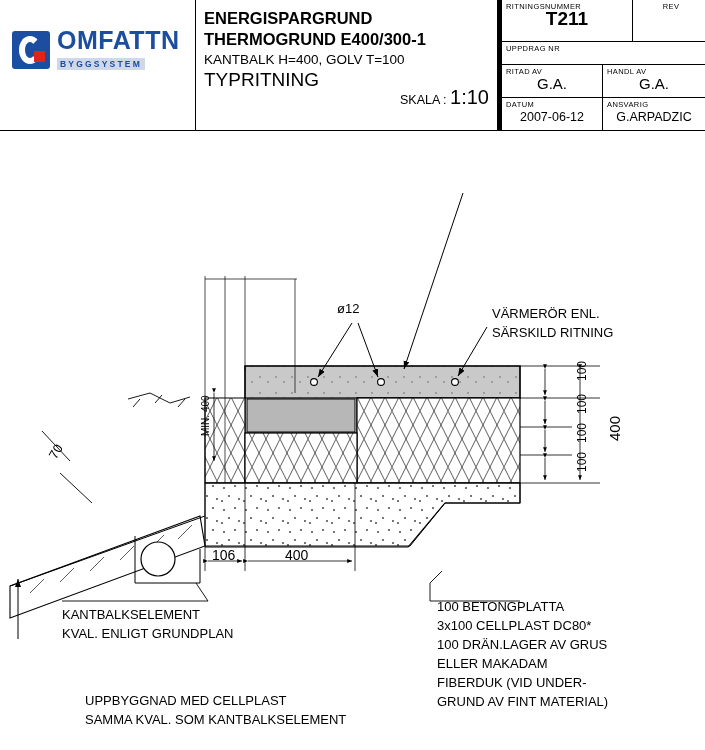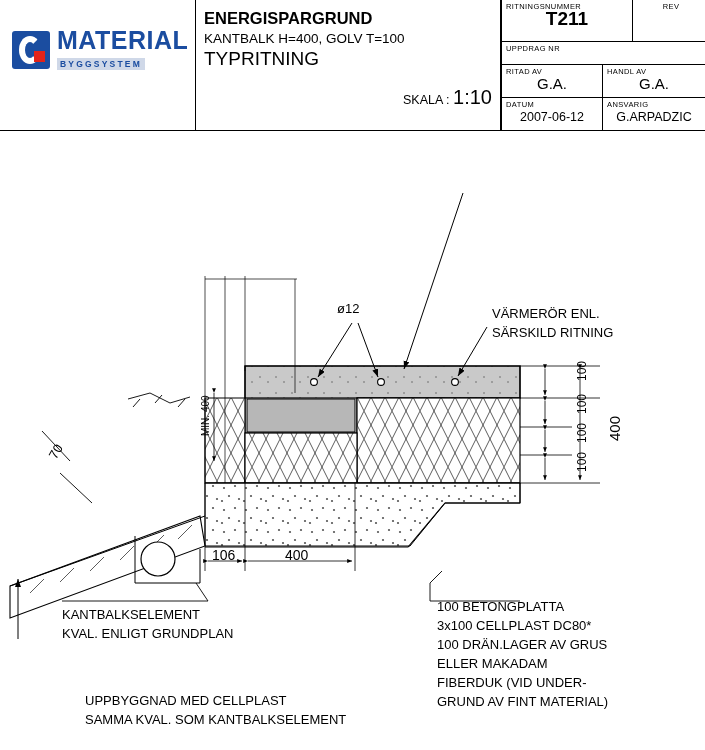--- a/index.html
+++ b/index.html
@@ -38,21 +38,21 @@
   }
   .logo-text .dorocell{
     font-size:25px;font-weight:bold;letter-spacing:.5px;color:#1b4da0;line-height:25px;
   }
   .logo-text .bygg{
     font-size:8.5px;font-weight:bold;letter-spacing:2.2px;color:#1b4da0;
     background:#cfd8e8;display:inline-block;padding:1px 3px;margin-top:2px;
   }
   .tb-mid{
     position:absolute;left:196px;top:0;width:306px;height:131px;
-    border-right:2px solid #000000;box-sizing:border-box;padding:8px 6px 0 8px;
+    border-right:5px solid #000000;box-sizing:border-box;padding:8px 6px 0 8px;
   }
   .tb-mid .l1{font-size:16.5px;font-weight:bold;line-height:21px;}
   .tb-mid .l2{font-size:16.5px;font-weight:bold;line-height:21px;}
   .tb-mid .l3{font-size:13.5px;line-height:20px;}
   .tb-mid .l4{font-size:19px;line-height:20px;}
   .tb-scale{position:absolute;right:8px;bottom:22px;font-size:12.5px;}
   .tb-scale b{font-size:20px;font-weight:normal;}
   .tb-right{
     position:absolute;left:502px;top:0;width:203px;height:131px;box-sizing:border-box;
   }
@@ -80,28 +80,29 @@
 
 <div class="titleblock">
 
   <div class="tb-logo">
     <div class="logo-wrap">
       <div class="logo-mark">
         <div class="c"></div>
           <div class="sq"></div>
       </div>
       <div class="logo-text">
-        <div class="dorocell">MATERIAL</div>
+        <div class="dorocell">OMFATTN</div>
         <div class="bygg">BYGGSYSTEM</div>
       </div>
     </div>
   </div>
 
   <div class="tb-mid">
     <div class="l1">ENERGISPARGRUND</div>
+    <div class="l2">THERMOGRUND E400/300-1</div>
     <div class="l3">KANTBALK  H=400,  GOLV  T=100</div>
     <div class="l4">TYPRITNING</div>
     <div class="tb-scale">
       <span>SKALA :</span>
       <b>1:10</b>
     </div>
   </div>
 
   <div class="tb-right">
     <div class="row r1">

